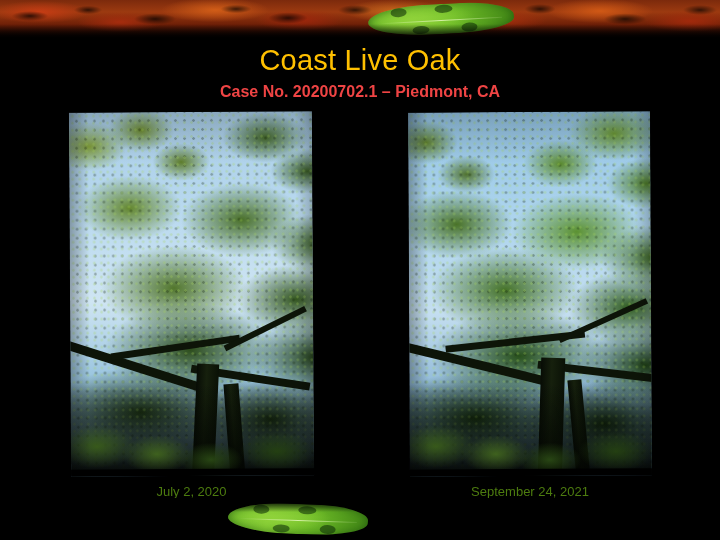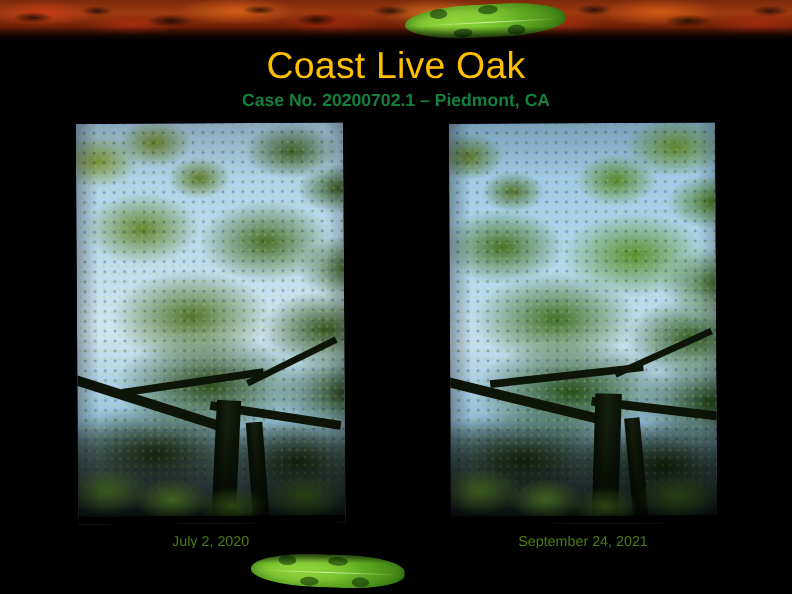--- a/index.html
+++ b/index.html
@@ -117,34 +117,34 @@
     border-radius: 50%;
     background: rgba(10,40,6,.55);
   }
 
   
   .title {
     position: absolute;
     left: 0; right: 0;
     top: 43px;
     text-align: center;
-    font-size: 34px;
+    font-size: 29px;
     font-weight: normal;
     letter-spacing: .2px;
     color: #ffc000;
     line-height: 34px;
   }
   .subtitle {
     position: absolute;
     left: 0; right: 0;
     top: 82px;
     text-align: center;
     font-size: 16px;
     font-weight: bold;
-    color: #15803d;
+    color: #ef4444;
     line-height: 20px;
   }
 
   
   .photo {
     position: absolute;
     overflow: hidden;
     background: #04060a;
   }
   .photo-left  { left: 70px;  top: 112px; width: 243px; height: 364px; transform: rotate(-0.35deg); }

